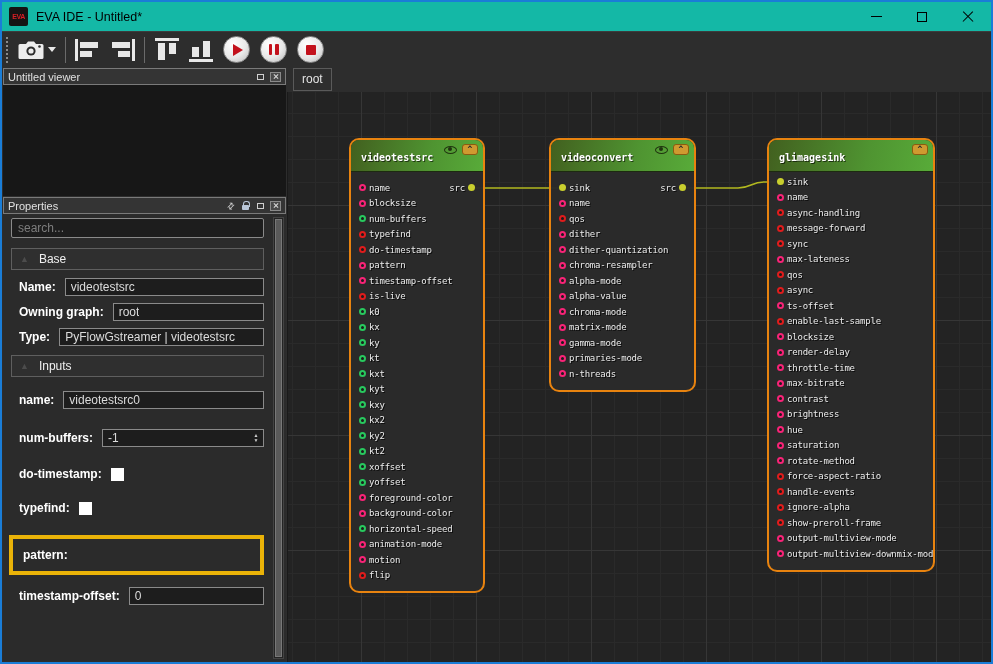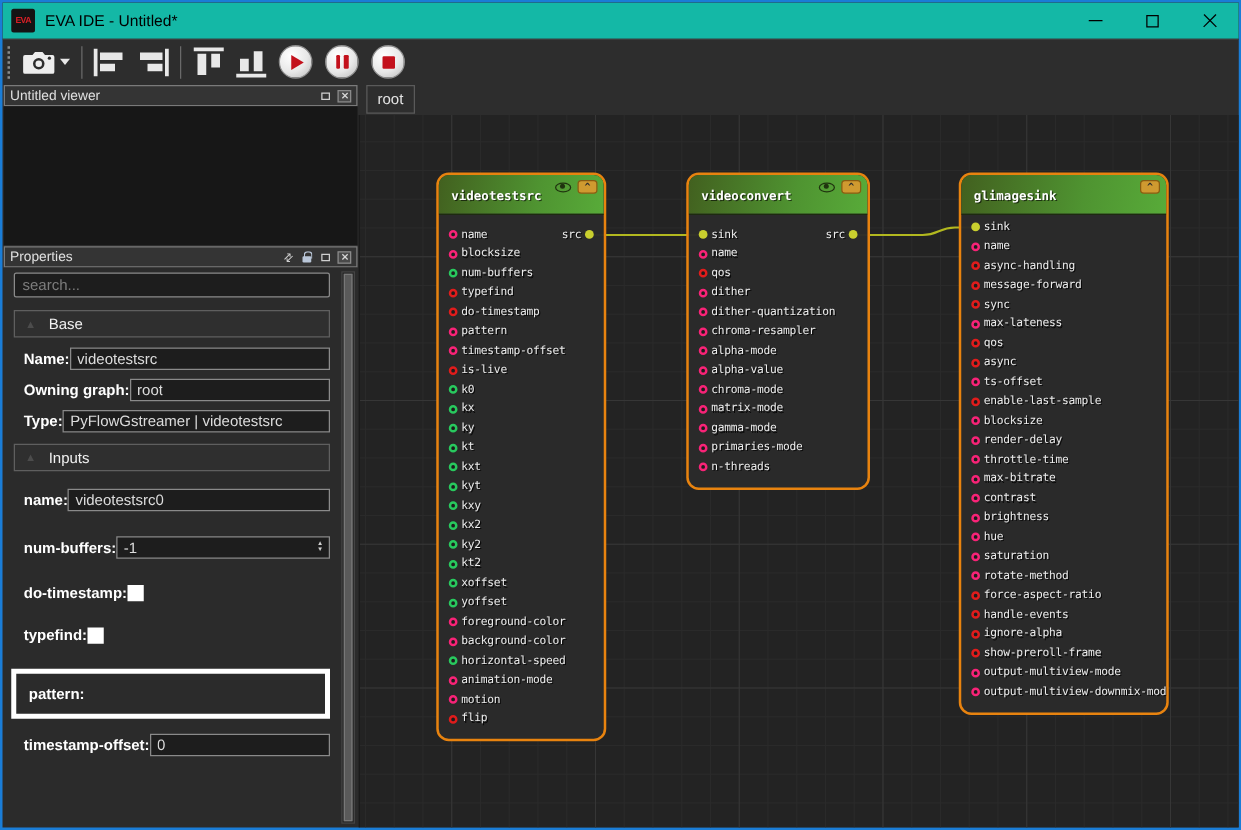--- a/index.html
+++ b/index.html
@@ -83,35 +83,35 @@
     padding:4px 22px 0 8px; overflow:hidden; }
   .pscroll { position:absolute; top:3px; bottom:2px; right:2px; width:11px; background:#242424; border:1px solid #444; }
   .pthumb { position:absolute; left:1px; right:1px; top:1px; bottom:1px; background:#5a5a5a; border:1px solid #787878; }
   .search { width:100%; height:20px; background:#1d1d1d; border:1px solid #8a8a8a; border-radius:2px;
     color:#cfcfcf; font-size:12px; padding:0 6px; font-family:"Liberation Sans",sans-serif; margin-bottom:10px; }
   .search::placeholder { color:#7d7d7d; }
   .sec-header { height:22px; background:#2f2f2f; border:1px solid #5f5f5f; display:flex; align-items:center;
     color:#f0f0f0; font-size:12px; padding:0 8px; margin-bottom:8px; }
   .sec-header .tri { color:#4c4c4c; font-size:9px; margin-right:10px; }
   .sec-header.inputs { margin-top:9px; margin-bottom:14px; }
-  .prow { display:flex; align-items:center; gap:0; padding-left:8px; }
+  .prow { display:flex; align-items:center; gap:9px; padding-left:8px; }
   .prow.compact { margin-bottom:7px; }
   .prow.wide { margin-bottom:20px; }
   .plabel { color:#ffffff; font-size:12px; font-weight:bold; white-space:nowrap; flex:none; }
   .pfield { flex:1; height:18px; background:#1d1d1d; border:1px solid #8a8a8a; color:#dcdcdc;
     font-size:12px; display:flex; align-items:center; padding:0 5px; position:relative; min-width:0; }
   .pfield span { overflow:hidden; white-space:nowrap; }
   .spinbtns { position:absolute; right:1px; top:0; bottom:0; width:12px; display:flex; flex-direction:column;
     align-items:center; justify-content:center; color:#cfcfcf; cursor:pointer; }
   .spinbtns i { font-style:normal; font-size:5px; line-height:5px; }
   .combo .spinbtns { width:14px; background:#3a3a3a; border-left:1px solid #666; }
   .combo .spinbtns i { font-size:6.5px; line-height:7px; }
   .combo { background:linear-gradient(#3c3c3c,#2e2e2e); }
   .pcheck { width:13px; height:13px; background:#ffffff; flex:none; cursor:pointer; }
-  .prow.hl { border:4px solid #ffffff; padding:9px 6px 9px 10px; margin:6px 0 12px -2px; }
+  .prow.hl { border:4px solid #eab308; padding:9px 6px 9px 10px; margin:6px 0 12px -2px; }
   
   .canvas { flex:1; position:relative; min-width:0; display:flex; flex-direction:column; }
   .tabbar { height:25px; flex:none; display:flex; align-items:flex-start; }
   .tab { margin:1px 0 0 6px; padding:3px 8px 4px 8px; background:#2e2e2e; border:1px solid #5a5a5a;
     color:#e4e4e4; font-size:12px; cursor:pointer; }
   .grid { flex:1; position:relative; overflow:hidden; background-color:#232323;
     background-image:
       linear-gradient(#363636 1px, transparent 1px),
       linear-gradient(90deg, #363636 1px, transparent 1px),
       linear-gradient(#2a2a2a 1px, transparent 1px),

